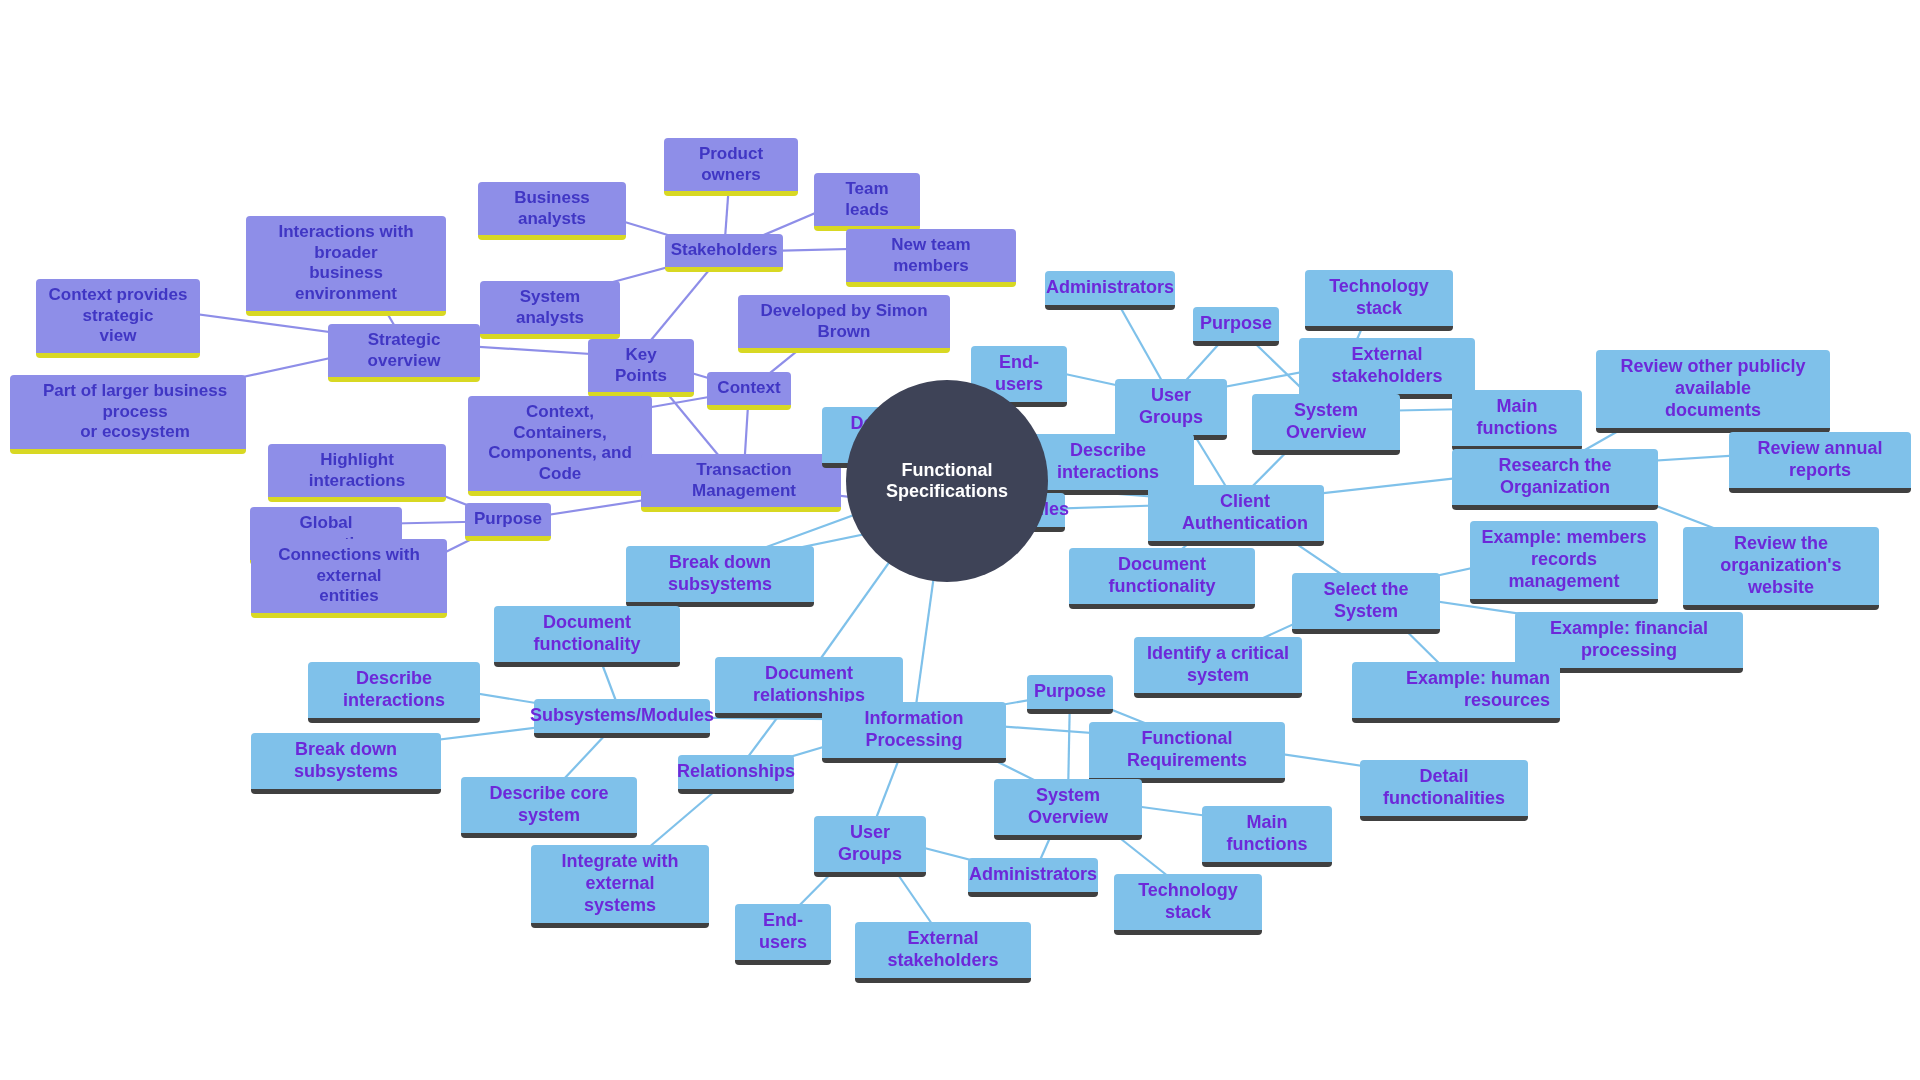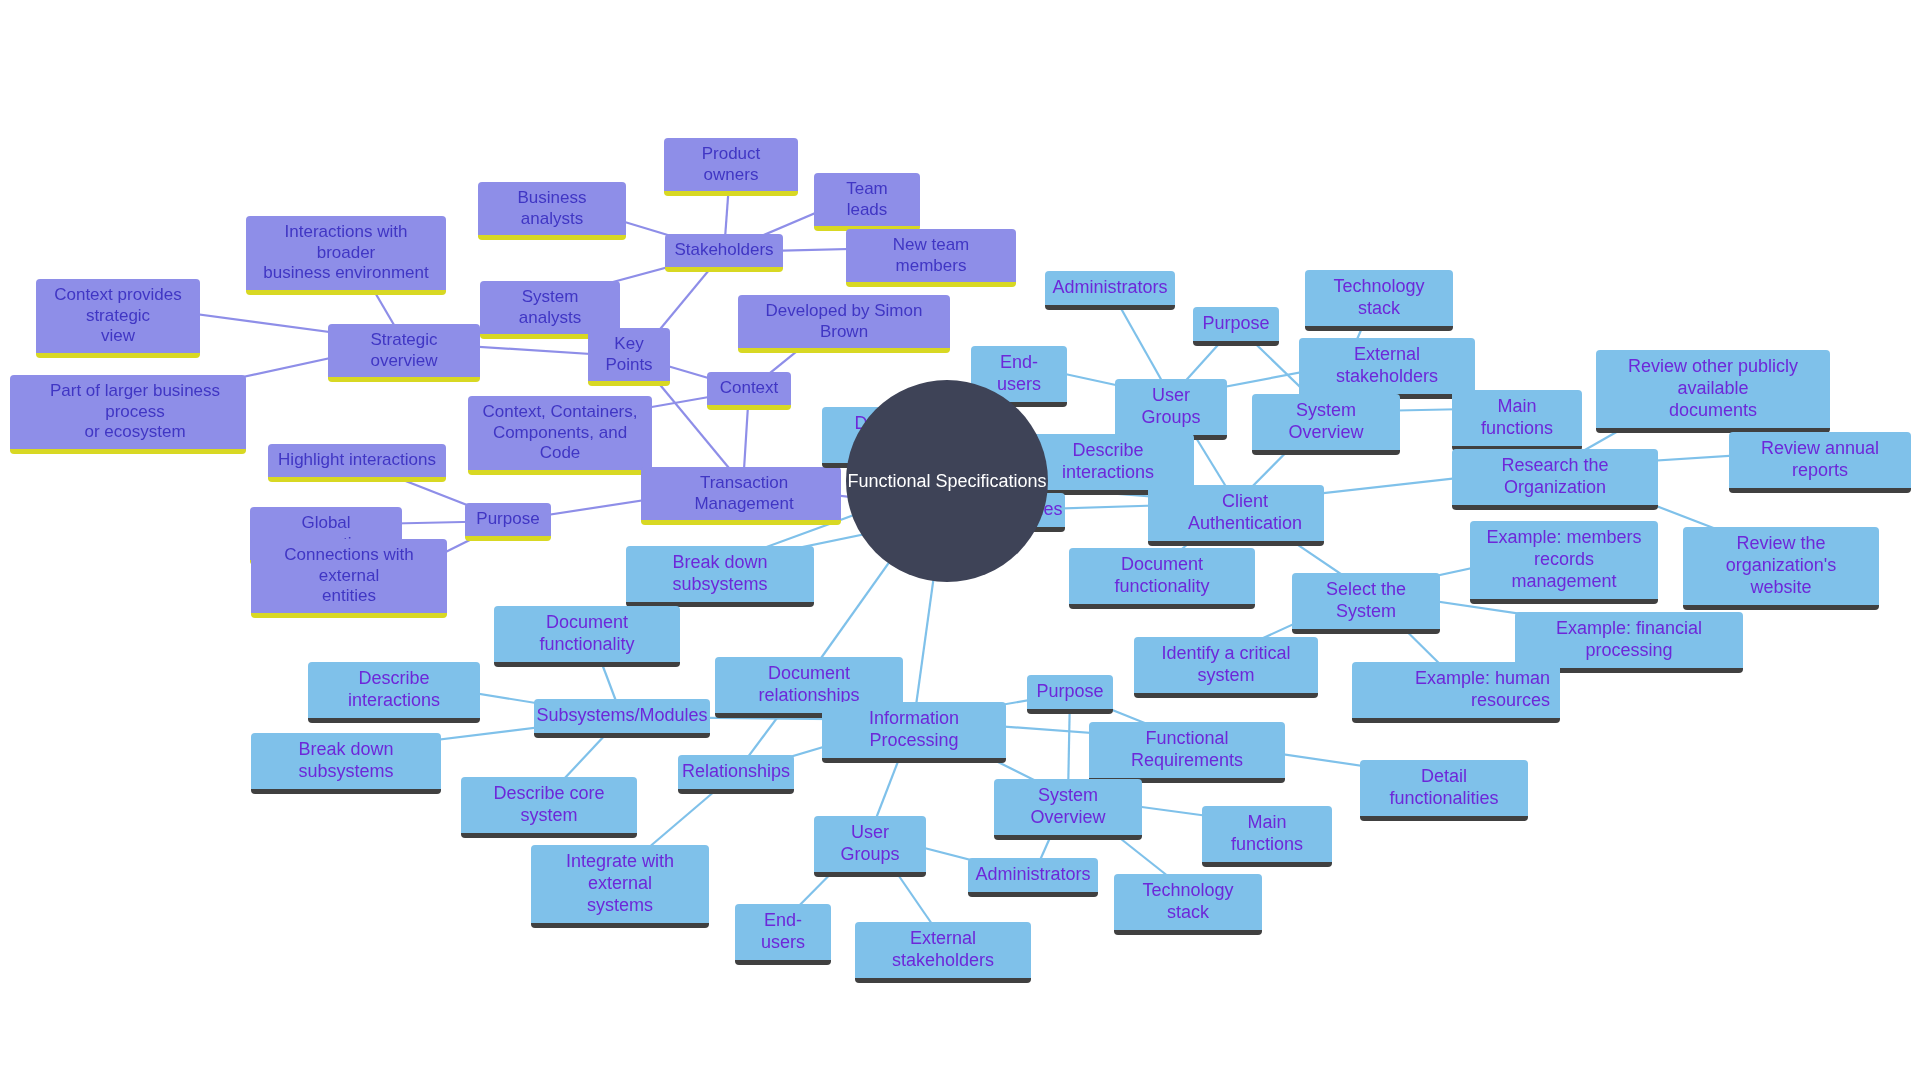--- a/index.html
+++ b/index.html
@@ -2,21 +2,21 @@
 <html><head>
 <meta charset="utf-8">
 <style>
   html,body{margin:0;padding:0;}
   body{
     width:1920px;height:1080px;
     background:#ffffff;
     font-family:"Liberation Sans", sans-serif;
     overflow:hidden;
   }
-  #stage{position:relative;width:1920px;height:1080px;}
+  #stage{position:relative;width:1920px;height:1080px;font-weight:bold;}
   #edges{position:absolute;left:0;top:0;width:1920px;height:1080px;}
 
   .node{
     position:absolute;
     box-sizing:border-box;
     display:flex;
     align-items:center;
     justify-content:center;
     text-align:center;
     border-radius:4px;
@@ -133,29 +133,29 @@
       <div class="node purple" style="left: 478px; top: 182px; width: 148px; min-height: 36px; justify-content: center;"><span>Business analysts</span></div>
       <div class="node purple" style="left: 814px; top: 173px; width: 106px; min-height: 36px;"><span>Team leads</span></div>
       <div class="node purple" style="left: 665px; top: 234px; width: 118px; min-height: 36px;"><span>Stakeholders</span></div>
       <div class="node purple" style="left: 846px; top: 229px; width: 170px; min-height: 36px;"><span>New team members</span></div>
       <div class="node purple" style="left: 246px; top: 216px; width: 200px; min-height: 54px;"><span>Interactions with broader
 business environment</span></div>
       <div class="node purple" style="left: 480px; top: 281px; width: 140px; min-height: 36px;"><span>System analysts</span></div>
       <div class="node purple" style="left: 36px; top: 279px; width: 164px; min-height: 54px;"><span>Context provides strategic
 view</span></div>
       <div class="node purple" style="left: 328px; top: 324px; width: 152px; min-height: 36px;"><span>Strategic overview</span></div>
-      <div class="node purple" style="left: 588px; top: 328px; width: 82px; min-height: 36px; align-items: center;"><span>Key Points</span></div>
+      <div class="node purple" style="left: 588px; top: 339px; width: 106px; min-height: 36px; align-items: center;"><span>Key Points</span></div>
       <div class="node purple" style="left: 738px; top: 295px; width: 212px; min-height: 36px;"><span>Developed by Simon Brown</span></div>
       <div class="node purple" style="left: 10px; top: 375px; width: 236px; min-height: 54px; padding-left: 24px;"><span>Part of larger business process
 or ecosystem</span></div>
       <div class="node purple" style="left: 707px; top: 372px; width: 84px; min-height: 36px;"><span>Context</span></div>
       <div class="node purple" style="left: 468px; top: 396px; width: 184px; min-height: 54px;"><span>Context, Containers,
 Components, and Code</span></div>
       <div class="node purple" style="left: 268px; top: 444px; width: 178px; min-height: 36px;"><span>Highlight interactions</span></div>
-      <div class="node purple" style="left: 641px; top: 467px; width: 200px; min-height: 36px; padding-left: 16px;"><span>Transaction Management</span></div>
+      <div class="node purple" style="left: 641px; top: 454px; width: 200px; min-height: 36px; padding-left: 16px;"><span>Transaction Management</span></div>
       <div class="node purple" style="left: 465px; top: 503px; width: 86px; min-height: 36px;"><span>Purpose</span></div>
       <div class="node purple" style="left: 250px; top: 507px; width: 152px; min-height: 36px;"><span>Global perspective</span></div>
       <div class="node purple" style="left: 251px; top: 539px; width: 196px; min-height: 54px;"><span>Connections with external
 entities</span></div>
       <div class="node blue" style="left: 1045px; top: 271px; width: 130px; min-height: 36px;"><span>Administrators</span></div>
       <div class="node blue" style="left: 1305px; top: 270px; width: 148px; min-height: 36px;"><span>Technology stack</span></div>
       <div class="node blue" style="left: 1193px; top: 307px; width: 86px; min-height: 36px;"><span>Purpose</span></div>
       <div class="node blue" style="left: 971px; top: 346px; width: 96px; min-height: 36px;"><span>End-users</span></div>
       <div class="node blue" style="left: 1299px; top: 338px; width: 176px; min-height: 36px;"><span>External stakeholders</span></div>
       <div class="node blue" style="left: 1115px; top: 379px; width: 112px; min-height: 36px;"><span>User Groups</span></div>
@@ -170,21 +170,21 @@
       <div class="node blue" style="left: 889px; top: 493px; width: 176px; min-height: 36px;"><span>Subsystems/Modules</span></div>
       <div class="node blue" style="left: 1148px; top: 485px; width: 176px; min-height: 36px; padding-left: 28px;"><span>Client Authentication</span></div>
       <div class="node blue" style="left: 1470px; top: 521px; width: 188px; min-height: 54px;"><span>Example: members records
 management</span></div>
       <div class="node blue" style="left: 1683px; top: 527px; width: 196px; min-height: 54px;"><span>Review the organization's
 website</span></div>
       <div class="node blue" style="left: 1069px; top: 548px; width: 186px; min-height: 36px;"><span>Document functionality</span></div>
       <div class="node blue" style="left: 626px; top: 546px; width: 188px; min-height: 36px;"><span>Break down subsystems</span></div>
       <div class="node blue" style="left: 1292px; top: 573px; width: 148px; min-height: 36px;"><span>Select the System</span></div>
       <div class="node blue" style="left: 1515px; top: 612px; width: 228px; min-height: 36px;"><span>Example: financial processing</span></div>
-      <div class="node blue" style="left: 1134px; top: 637px; width: 184px; min-height: 36px;"><span>Identify a critical system</span></div>
+      <div class="node blue" style="left: 1134px; top: 637px; width: 168px; min-height: 36px;"><span>Identify a critical system</span></div>
       <div class="node blue" style="left: 494px; top: 606px; width: 186px; min-height: 36px;"><span>Document functionality</span></div>
       <div class="node blue" style="left: 1352px; top: 662px; width: 208px; min-height: 36px; text-align: right;"><span>Example: human resources</span></div>
       <div class="node blue" style="left: 715px; top: 657px; width: 188px; min-height: 36px;"><span>Document relationships</span></div>
       <div class="node blue" style="left: 1027px; top: 675px; width: 86px; min-height: 36px;"><span>Purpose</span></div>
       <div class="node blue" style="left: 308px; top: 662px; width: 172px; min-height: 36px;"><span>Describe interactions</span></div>
       <div class="node blue" style="left: 534px; top: 699px; width: 176px; min-height: 36px;"><span>Subsystems/Modules</span></div>
       <div class="node blue" style="left: 822px; top: 702px; width: 184px; min-height: 36px;"><span>Information Processing</span></div>
       <div class="node blue" style="left: 1089px; top: 722px; width: 196px; min-height: 36px;"><span>Functional Requirements</span></div>
       <div class="node blue" style="left: 1360px; top: 760px; width: 168px; min-height: 36px;"><span>Detail functionalities</span></div>
       <div class="node blue" style="left: 251px; top: 733px; width: 190px; min-height: 36px;"><span>Break down subsystems</span></div>

